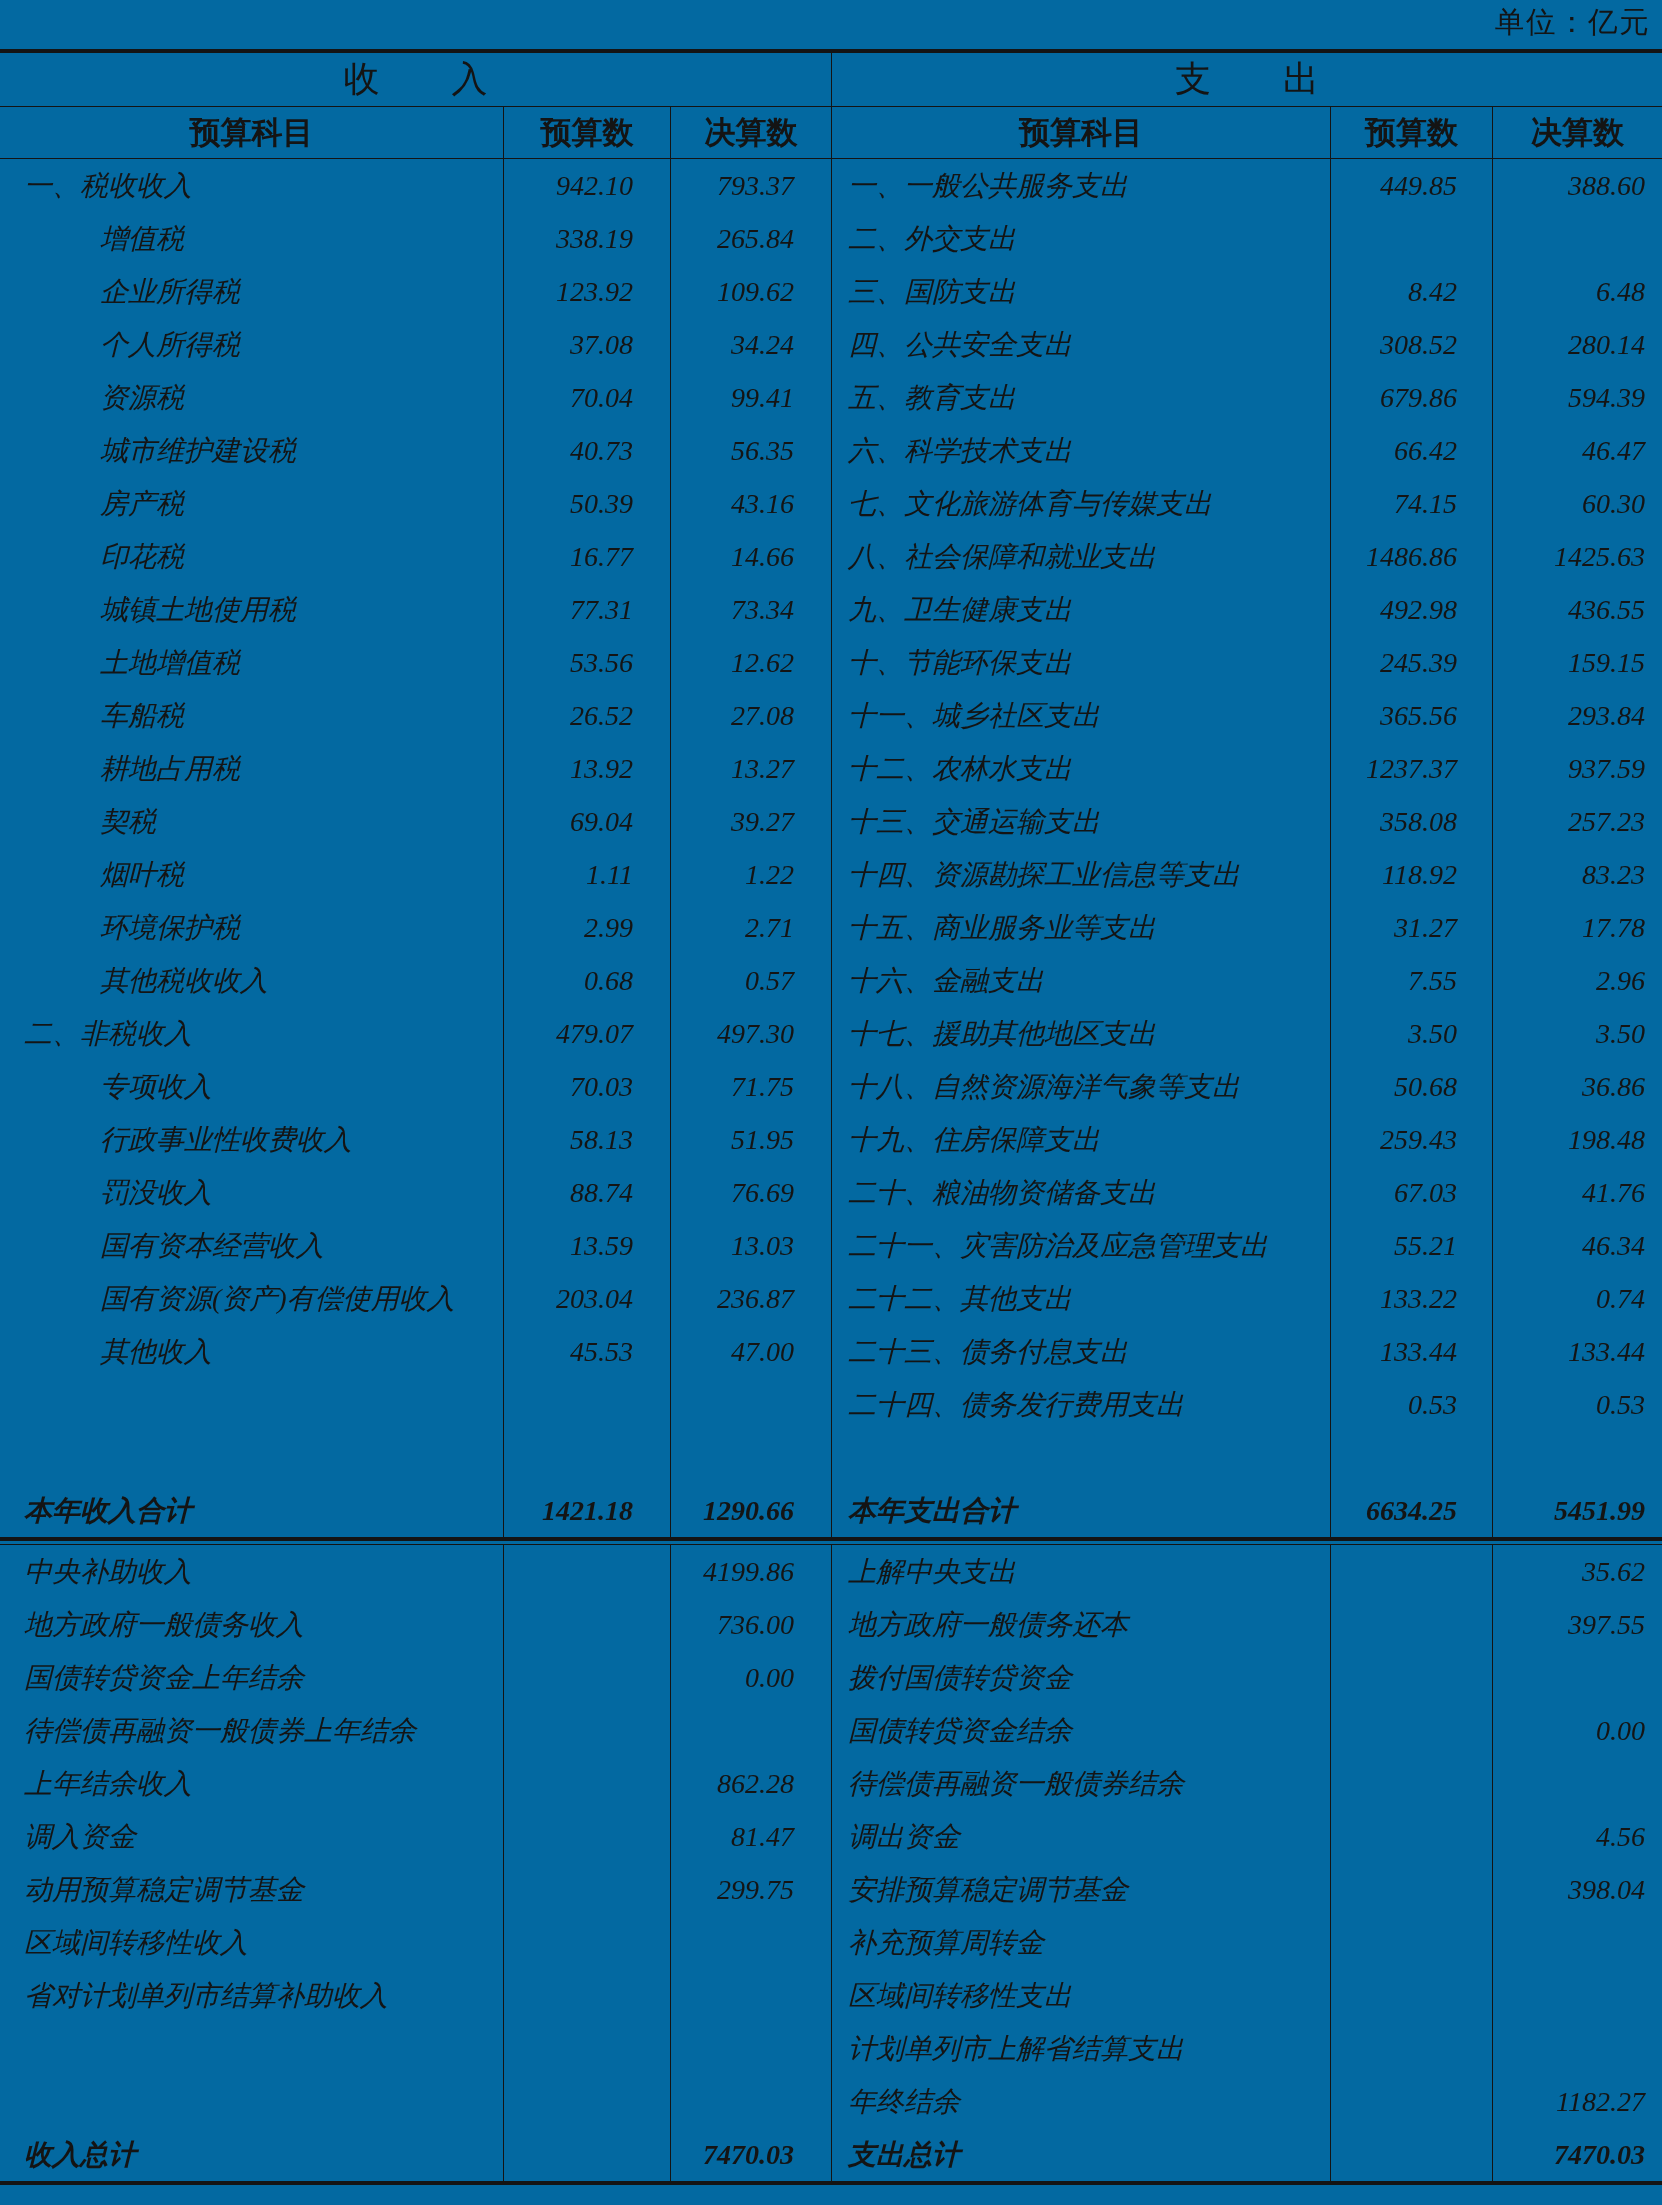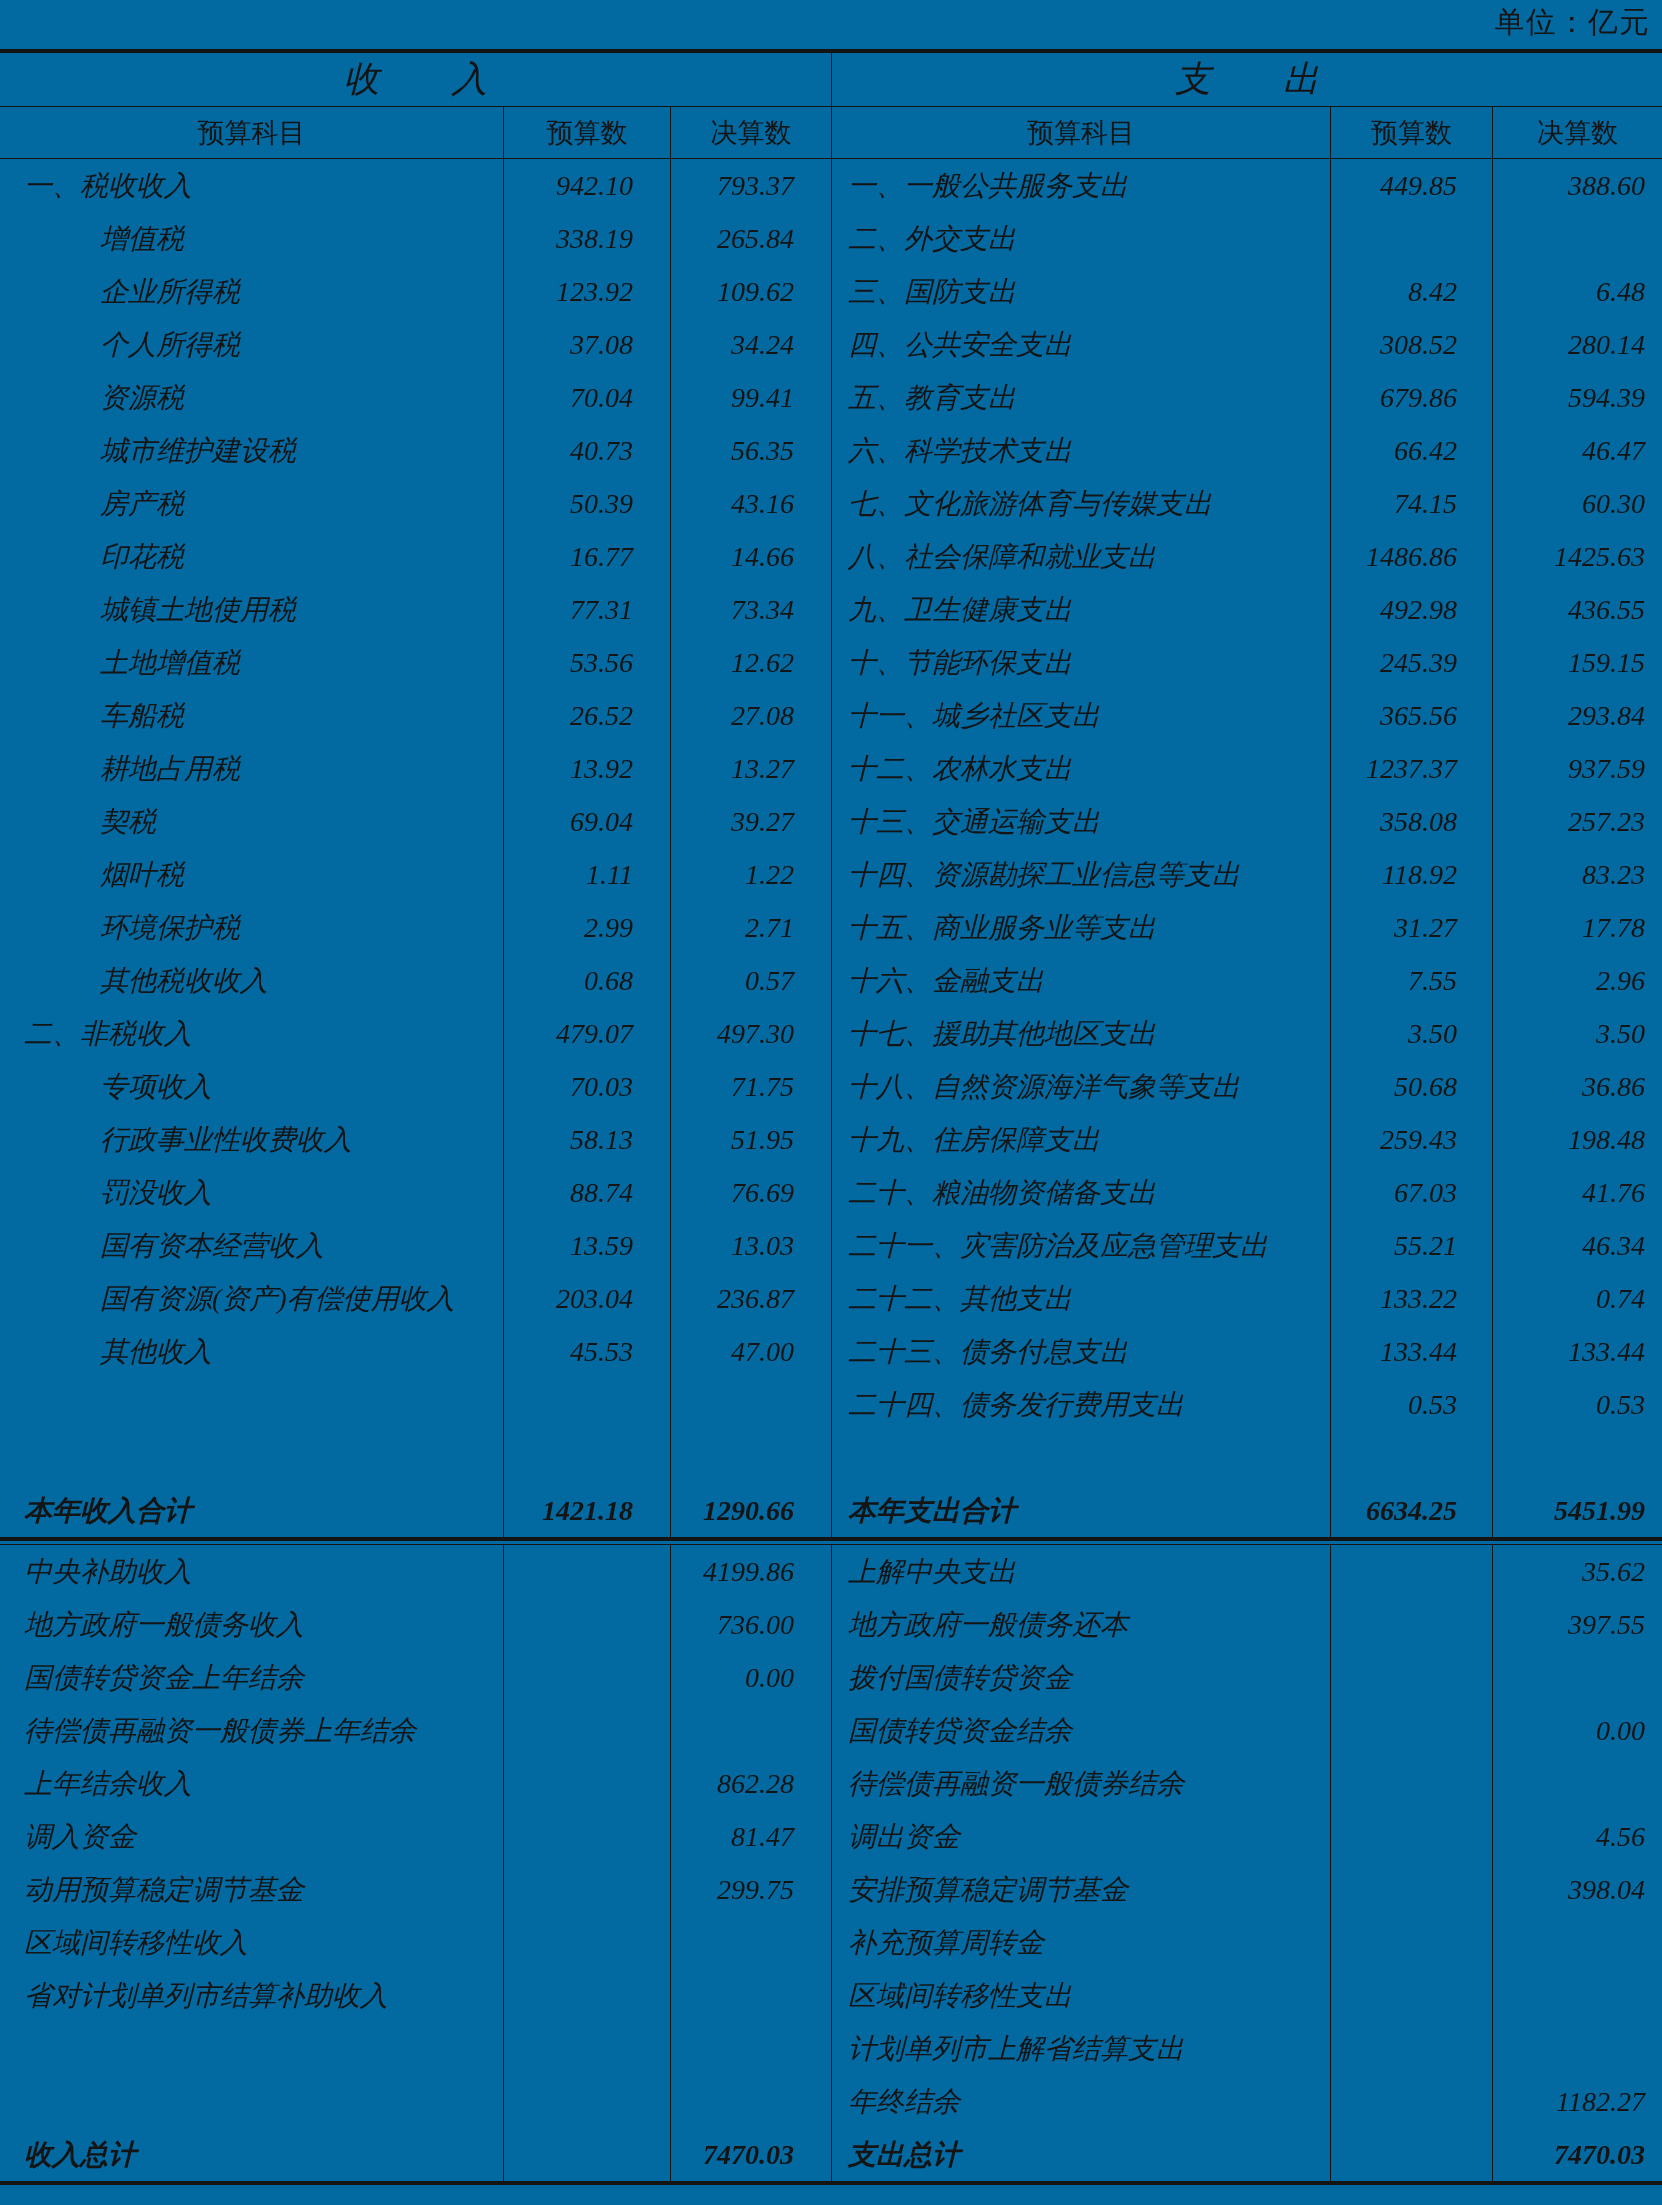--- a/index.html
+++ b/index.html
@@ -12,42 +12,42 @@
   .unit{
     position:absolute;top:3.2px;right:12.7px;
     font-size:29.5px;letter-spacing:1.6px;
   }
   .sheet{
     position:absolute;top:49px;left:0;width:1663px;
     border-top:4px solid #141414;
     border-bottom:4.8px solid #141414;
     box-sizing:content-box;
   }
-  .titlerow{display:flex;height:53px;border-bottom:1.6px solid #141414;font-style:italic;}
+  .titlerow{display:flex;height:53px;border-bottom:1.6px solid #141414;}
   .title-cell{
     width:831px;box-sizing:border-box;
     display:flex;align-items:center;justify-content:center;
     font-size:36px;
   }
   .title-cell.rhs{border-left:1.6px solid #141414;}
   .headrow{display:flex;height:51px;border-bottom:1.6px solid #141414;}
   .r{display:flex;height:53px;font-style:italic;}
   .below .r{height:53px;}
   .c{
     box-sizing:border-box;height:100%;
     display:flex;align-items:center;
     font-size:28px;white-space:nowrap;
   }
   .c1{width:503px;padding-left:24px;}
   .c2{width:167px;border-left:1.6px solid #141414;justify-content:flex-end;padding-right:37px;}
   .c3{width:161px;border-left:1.6px solid #141414;justify-content:flex-end;padding-right:37px;}
   .c4{width:499px;border-left:1.6px solid #141414;padding-left:16px;}
   .c5{width:162px;border-left:1.6px solid #141414;justify-content:flex-end;padding-right:35px;}
   .c6{width:170px;border-left:1.6px solid #141414;justify-content:flex-end;padding-right:17px;}
-  .hc{justify-content:center !important;padding:0 !important;font-size:27px;}
+  .hc{justify-content:center !important;padding:0 !important;font-size:31px;font-weight:bold;}
   .ind{padding-left:100px;}
   .bold{font-weight:bold;}
   .rule{
     height:3.2px;
     border-top:4px solid #141414;
     border-bottom:1.6px solid #141414;
   }
 </style>
 </head>
 <body>

